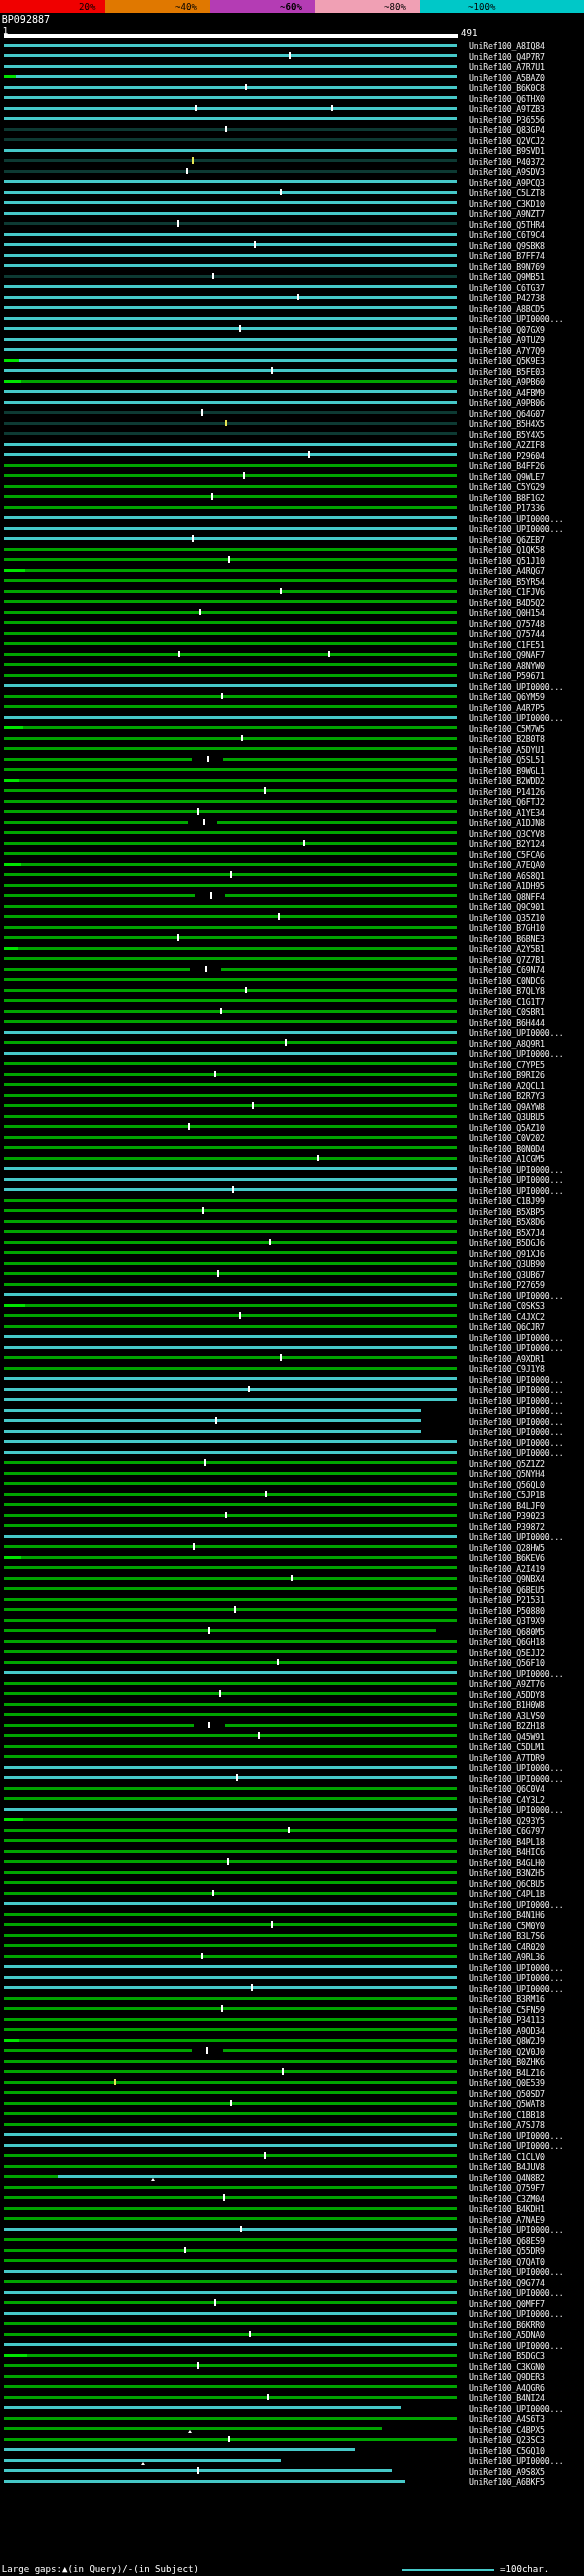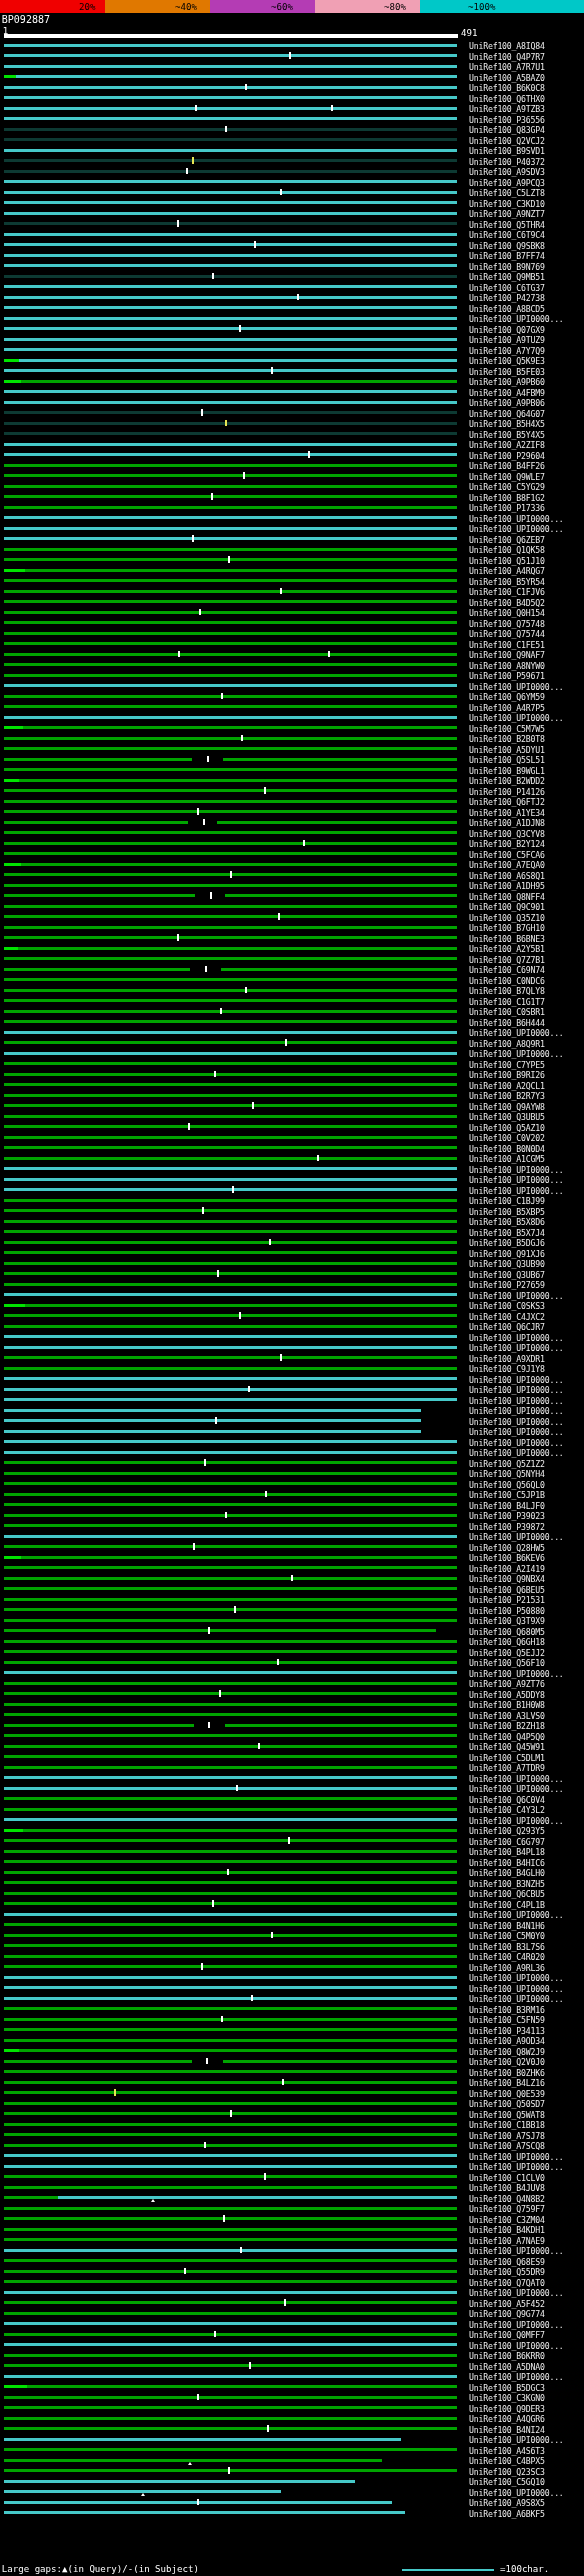--- a/index.html
+++ b/index.html
@@ -6,21 +6,21 @@
   body{width:585px;height:2576px;position:relative;overflow:hidden;font-family:"DejaVu Sans Mono",monospace;}
   
   .scalebar{position:relative;display:flex;width:585px;height:12.8px;}
   .scalebar .segment{height:12.8px;}
   .scalebar .segment:nth-child(1){width:105px;}
   .scalebar .segment:nth-child(2){width:105px;}
   .scalebar .segment:nth-child(3){width:105px;}
   .scalebar .segment:nth-child(4){width:105px;}
   .scalebar .segment:nth-child(5){width:164px;}
   .pct{position:absolute;top:1.8px;font-size:9.1px;color:#000;white-space:nowrap;}
-  .p1{left:79px;} .p2{left:175px;} .p3{left:271px;} .p4{left:384px;} .p5{left:468px;}
+  .p1{left:79px;} .p2{left:175px;} .p3{left:280px;font-weight:bold;} .p4{left:384px;} .p5{left:468px;}
   
   .queryname{height:13.7px;line-height:13.7px;padding-left:1.8px;font-size:10px;color:#fff;}
   .ruler{position:relative;height:13.7px;}
   .rstart{position:absolute;left:2.7px;top:0;font-size:9.1px;color:#fff;}
   .rbar{position:absolute;left:3.7px;top:7.3px;width:454px;height:4.6px;background:#fff;}
   .rend{position:absolute;left:461px;top:1.8px;font-size:9.1px;color:#fff;}
   
   .rows{position:relative;}
   .row{position:relative;height:10.5px;}
   .seg{position:absolute;top:3.7px;height:2.7px;}
@@ -774,24 +774,20 @@
       <span class="lab">UniRef100_A3LVS0</span>
     </div>
     <div class="row">
       <div class="seg" style="left: 3.7px; width: 190px; background: rgb(0, 164, 0);"></div>
       <div class="seg" style="left: 225px; width: 232px; background: rgb(0, 164, 0);"></div>
       <div class="tick" style="background: rgb(255, 255, 255); left: 208px;"></div>
       <span class="lab">UniRef100_B2ZH18</span>
     </div>
     <div class="row">
       <div class="seg" style="left: 3.7px; width: 453px; background: rgb(0, 164, 0);"></div>
-      <span class="lab">UniRef100_Q4P5Q0</span>
-    </div>
-    <div class="row">
-      <div class="seg" style="left: 3.7px; width: 453px; background: rgb(0, 164, 0);"></div>
       <div class="tick" style="background: rgb(255, 255, 255); left: 258px;"></div>
       <span class="lab">UniRef100_Q45W91</span>
     </div>
     <div class="row">
       <div class="seg" style="left: 3.7px; width: 453px; background: rgb(0, 164, 0);"></div>
       <span class="lab">UniRef100_C5DLM1</span>
     </div>
     <div class="row">
       <div class="seg" style="left: 3.7px; width: 453px; background: rgb(0, 164, 0);"></div>
       <span class="lab">UniRef100_A7TDR9</span>
@@ -945,25 +941,20 @@
     </div>
     <div class="row">
       <div class="seg" style="left: 3.7px; width: 453px; background: rgb(0, 164, 0);"></div>
       <span class="lab">UniRef100_C1BB18</span>
     </div>
     <div class="row">
       <div class="seg" style="left: 3.7px; width: 453px; background: rgb(0, 164, 0);"></div>
       <span class="lab">UniRef100_A7SJ78</span>
     </div>
     <div class="row">
-      <div class="seg" style="left: 3.7px; width: 453px; background: rgb(0, 164, 0);"></div>
-      <div class="tick" style="background: rgb(255, 255, 255); left: 204px;"></div>
-      <span class="lab">UniRef100_A7SCQ8</span>
-    </div>
-    <div class="row">
       <div class="seg" style="left: 3.7px; width: 453px; background: rgb(70, 200, 200);"></div>
       <span class="lab">UniRef100_UPI0000...</span>
     </div>
     <div class="row">
       <div class="seg" style="left: 3.7px; width: 453px; background: rgb(70, 200, 200);"></div>
       <span class="lab">UniRef100_UPI0000...</span>
     </div>
     <div class="row">
       <div class="seg" style="left: 3.7px; width: 453px; background: rgb(0, 164, 0);"></div>
       <div class="tick" style="background: rgb(255, 255, 255); left: 264px;"></div>
@@ -1010,25 +1001,20 @@
       <div class="tick" style="background: rgb(255, 255, 255); left: 184px;"></div>
       <span class="lab">UniRef100_Q55DR9</span>
     </div>
     <div class="row">
       <div class="seg" style="left: 3.7px; width: 453px; background: rgb(0, 164, 0);"></div>
       <span class="lab">UniRef100_Q7QAT0</span>
     </div>
     <div class="row">
       <div class="seg" style="left: 3.7px; width: 453px; background: rgb(70, 200, 200);"></div>
       <span class="lab">UniRef100_UPI0000...</span>
-    </div>
-    <div class="row">
-      <div class="seg" style="left: 3.7px; width: 453px; background: rgb(0, 164, 0);"></div>
-      <div class="tick" style="background: rgb(255, 255, 255); left: 284px;"></div>
-      <span class="lab">UniRef100_A5F452</span>
     </div>
     <div class="row">
       <div class="seg" style="left: 3.7px; width: 453px; background: rgb(0, 164, 0);"></div>
       <span class="lab">UniRef100_Q9G774</span>
     </div>
     <div class="row">
       <div class="seg" style="left: 3.7px; width: 453px; background: rgb(70, 200, 200);"></div>
       <span class="lab">UniRef100_UPI0000...</span>
     </div>
     <div class="row">

